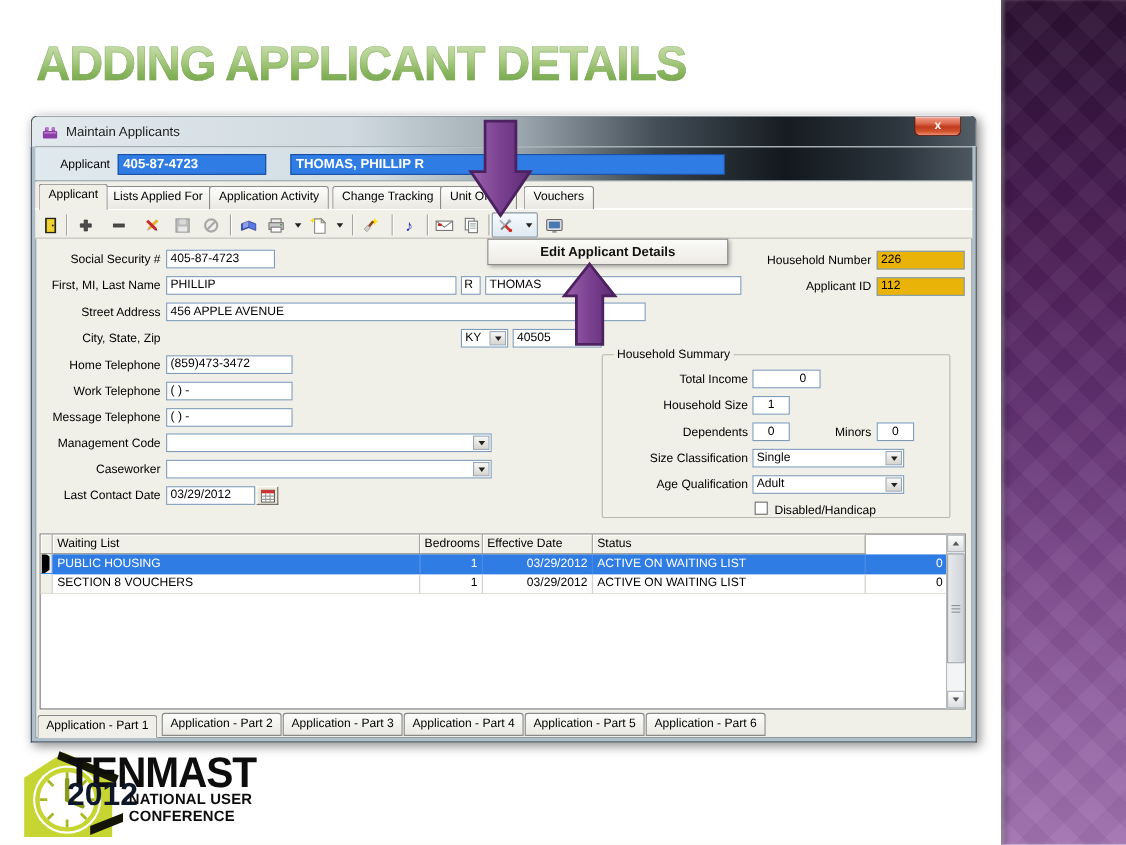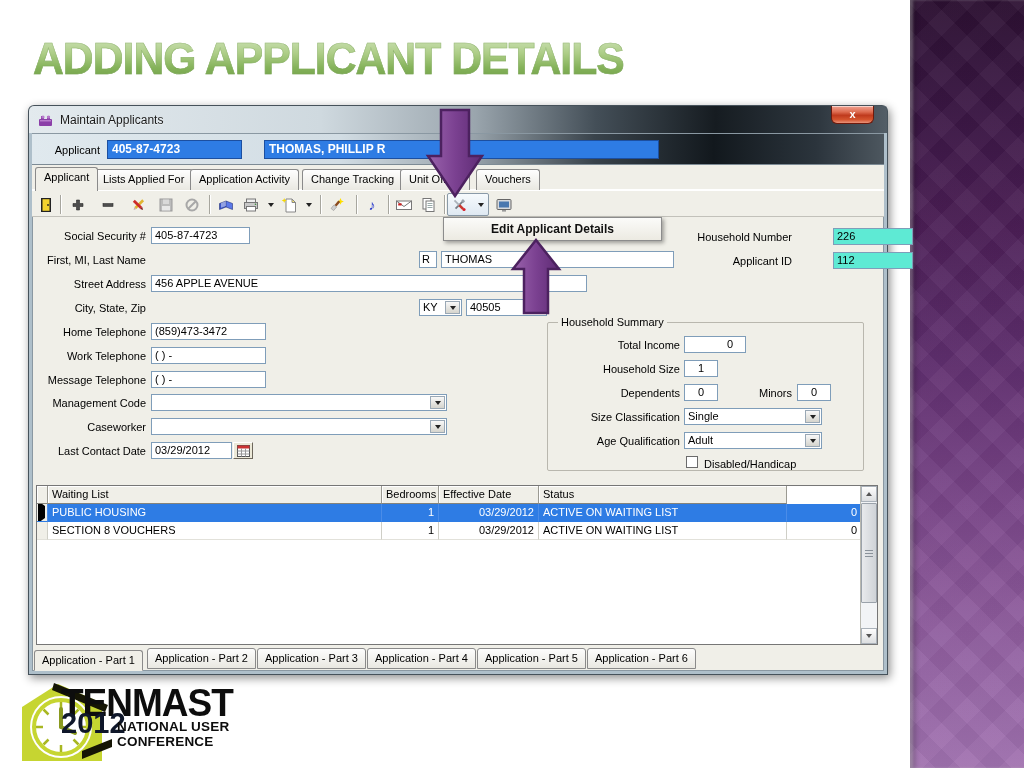--- a/index.html
+++ b/index.html
@@ -92,21 +92,21 @@
     background:linear-gradient(#fbfbf9,#eceae2); border:1px solid #8c8c8c;
     box-shadow:2px 2px 4px rgba(0,0,0,0.35);
     font-size:12px; font-weight:bold; line-height:22px; text-align:center; color:#111;
   }
 
   
   .lbl { position:absolute; font-size:11px; height:14px; line-height:14px;
     text-align:right; white-space:nowrap; color:#000; }
   .fld { position:absolute; height:17px; background:#fff; border:1px solid #7f9db9;
     font-size:11px; line-height:15px; padding:0 3px; color:#000; white-space:nowrap; overflow:hidden; }
-  .fld.ro { background:#5eead4;margin-left:36px; }
+  .fld.ro { background:#eab308; }
   .combo .arrow-btn {
     position:absolute; right:1px; top:1px; width:15px; height:13px;
     background:linear-gradient(#f8f8f8,#d5d4cd); border:1px solid #9aa8b5;
     display:flex; align-items:center; justify-content:center;
   }
   .cal-btn { position:absolute; width:20px; height:17px;
     background:#ece9d8; border:1px solid; border-color:#fff #6d675c #6d675c #fff;
     display:flex; align-items:center; justify-content:center; }
 
   .groupbox { position:absolute; left:519px; top:217px; width:317px; height:149px;
@@ -351,20 +351,21 @@
   </div>
 
   <div class="menu-pop">
     <span>Edit Applicant Details</span>
   </div>
 
   <span class="lbl" style="left:0; width:118px; top:124px;">Social Security #</span>
   <div class="fld" style="left:123px; top:122px; width:99px;">405-87-4723</div>
 
   <span class="lbl" style="left:0; width:118px; top:148px;">First, MI, Last Name</span>
+  <div class="fld" style="left:123px; top:146px; width:264px;">PHILLIP</div>
   <div class="fld" style="left:391px; top:146px; width:18px; padding:0 2px;">R</div>
   <div class="fld" style="left:413px; top:146px; width:233px;">THOMAS</div>
 
   <span class="lbl" style="left:0; width:118px; top:172px;">Street Address</span>
   <div class="fld" style="left:123px; top:170px; width:436px;">456 APPLE AVENUE</div>
 
   <span class="lbl" style="left:0; width:118px; top:196px;">City, State, Zip</span>
   <div class="fld combo" style="left:391px; top:194px; width:43px;">
     <span>KY</span>
     <span class="arrow-btn">

